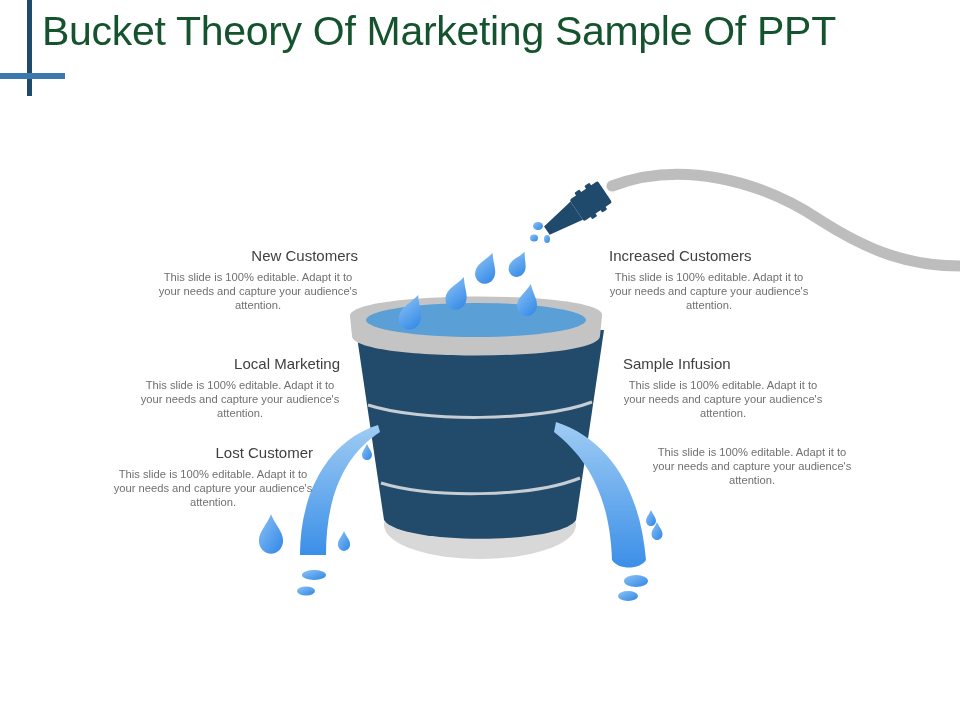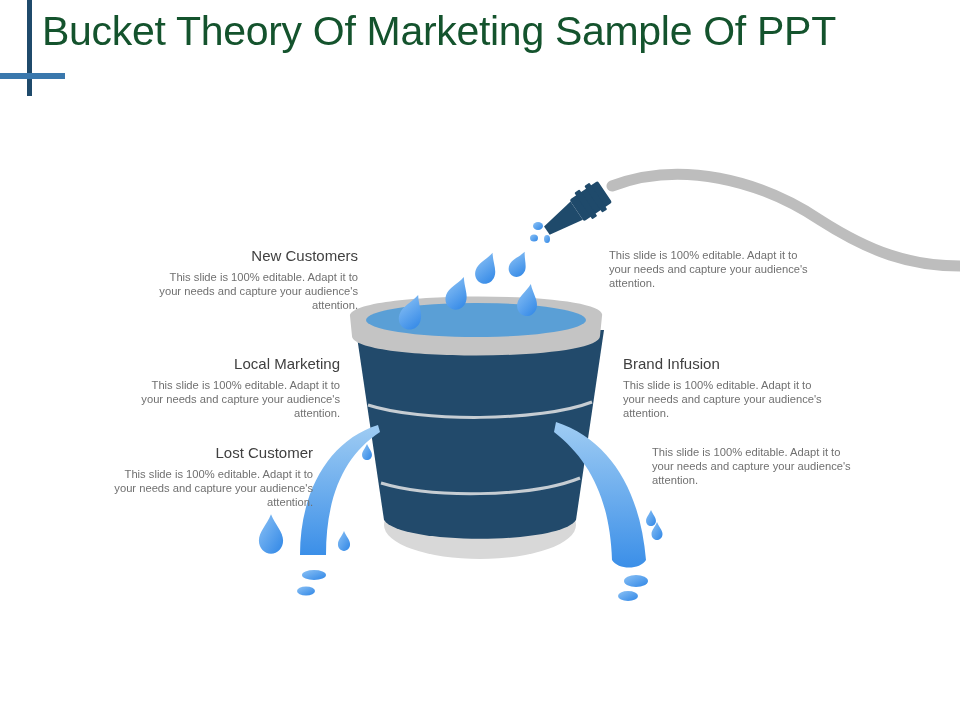--- a/index.html
+++ b/index.html
@@ -3,21 +3,21 @@
 <meta charset="utf-8">
 <style>
   html, body { margin: 0; padding: 0; background: #ffffff; }
   body { width: 960px; height: 720px; position: relative; overflow: hidden; font-family: "Liberation Sans", sans-serif; }
   .vline { position: absolute; left: 27px; top: 0; width: 5px; height: 96px; background: #1f4a6b; }
   .hline { position: absolute; left: 0; top: 73px; width: 65px; height: 6px; background: #3a78ad; }
   .title { position: absolute; left: 42px; top: 8px; font-size: 41px; color: #14532d; letter-spacing: -0.3px; white-space: nowrap; }
   .art { position: absolute; left: 0; top: 0; }
   .block { position: absolute; width: 200px; }
   .block .h { font-size: 15px; color: #404040; line-height: 22px; white-space: nowrap; }
-  .block .d { font-size: 11.2px; color: #707070; line-height: 14.2px; margin-top: 3px; }
+  .block .d { font-size: 11.2px; color: #707070; line-height: 14.2px; margin-top: 3px; text-align: center; }
   .right-align { text-align: right; }
   .left-align { text-align: left; }
 </style>
 </head>
 <body>
 
 <div class="vline"></div>
 <div class="hline"></div>
 <div class="title">Bucket Theory Of Marketing Sample Of PPT</div>
 
@@ -96,21 +96,22 @@
 <div class="block right-align" style="left:140px; top:353px;">
   <div class="h">Local Marketing</div>
   <div class="d">This slide is 100% editable. Adapt it to your needs and capture your audience's attention.</div>
 </div>
 <div class="block right-align" style="left:93px; top:442px;margin-left:20px;">
   <div class="h">Lost Customer</div>
   <div class="d">This slide is 100% editable. Adapt it to your needs and capture your audience's attention.</div>
 </div>
 
 <div class="block left-align" style="left:609px; top:245px;">
+  <div class="h">Increased Customers</div>
   <div class="d">This slide is 100% editable. Adapt it to your needs and capture your audience's attention.</div>
 </div>
 <div class="block left-align" style="left:623px; top:353px;">
-  <div class="h">Brand Infusion</div>
+  <div class="h">Sample Infusion</div>
   <div class="d">This slide is 100% editable. Adapt it to your needs and capture your audience's attention.</div>
 </div>
 <div class="block left-align" style="left:652px; top:442px;">
   <div class="d">This slide is 100% editable. Adapt it to your needs and capture your audience's attention.</div>
 </div>
 
 </body></html>

